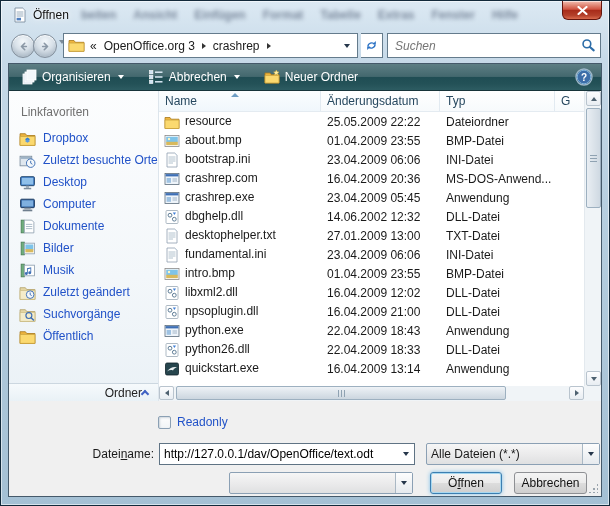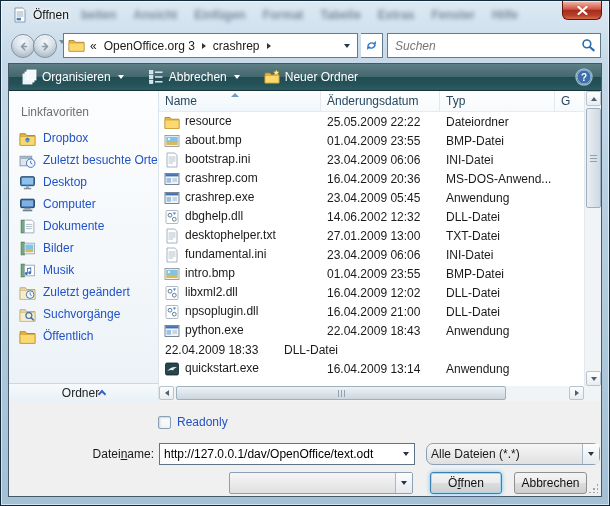--- a/index.html
+++ b/index.html
@@ -67,21 +67,21 @@
   
   .main { position:absolute; top:27px; left:0; right:0; height:310px; display:flex; background:#fff; }
 
   .sidebar { width:150px; position:relative; border-right:1px solid #dde5ec;
     background:linear-gradient(180deg,#fcfdfe 0%,#f3f7fa 60%,#eaf1f6 100%); }
   .fav-label { margin:14px 0 8px 12px; color:#707070; }
   .side-item { display:flex; align-items:center; gap:7px; height:22px; padding-left:10px; color:#2152c8; cursor:pointer; }
   .side-ico { width:17px; height:17px; flex:0 0 auto; }
   .side-footer { position:absolute; left:0; right:0; bottom:0; height:18px;
     border-top:1px solid #ccd7e0; background:linear-gradient(180deg,#f6fafc,#e9f1f6);
-    display:flex; align-items:center; justify-content:center; padding:0 10px; cursor:pointer; }
+    display:flex; align-items:center; justify-content:flex-end; padding:0 10px; cursor:pointer; }
   .side-footer .lbl { color:#222; }
   .caret-up { width:6px; height:6px; border-top:2px solid #3f62c4; border-right:2px solid #3f62c4;
     transform:rotate(-45deg); margin-top:3px; }
 
   
   .filelist { flex:1; position:relative; background:#fff; overflow:hidden; }
   .cols { display:flex; height:21px; margin-right:17px; border-bottom:1px solid #e4ebf1; color:#27485f; }
   .col { display:flex; align-items:center; padding-left:6px; border-right:1px solid #e2eaf1;
     position:relative; cursor:pointer; background:linear-gradient(180deg,#ffffff,#f7fafc); }
   .col-name { width:162px; background:linear-gradient(180deg,#fbfdfe,#f0f7fc); }
@@ -576,20 +576,29 @@
                       <line x1="8.5" y1="8" x2="13" y2="8"></line>
                       <line x1="8.5" y1="10" x2="13" y2="10"></line>
                     </g>
                   </svg></span>
                 <span>python.exe</span>
               </span>
               <span class="c-date">22.04.2009 18:43</span>
               <span class="c-type">Anwendung</span>
             </div>
             <div class="frow">
+              <span class="c-name">
+                <span class="f-ico"><svg viewBox="0 0 16 16" width="100%" height="100%">
+                    <rect x="2" y="1.5" width="12" height="13" rx="1" fill="#fff" stroke="#9aa8b5" stroke-width=".8"></rect>
+                    <circle cx="6" cy="6.2" r="1.9" fill="none" stroke="#5f7d96" stroke-width="1"></circle>
+                    <circle cx="10.3" cy="10.2" r="1.9" fill="none" stroke="#5f7d96" stroke-width="1"></circle>
+                    <path d="M8.8 3.6h3.2L10.4 6z" fill="#3f7ed6"></path>
+                  </svg></span>
+                <span>python26.dll</span>
+              </span>
               <span class="c-date">22.04.2009 18:33</span>
               <span class="c-type">DLL-Datei</span>
             </div>
             <div class="frow">
               <span class="c-name">
                 <span class="f-ico"><svg viewBox="0 0 16 16" width="100%" height="100%">
                     <rect x="1.5" y="2" width="13" height="12" rx="1.5" fill="#26454d" stroke="#102228" stroke-width=".8"></rect>
                     <path d="M3 10.5c3-4 7-5.2 10-4.2-2 .5-3.1 1.6-4 3.1-2-.6-4-.3-6 1.1z" fill="#e8eef0"></path>
                   </svg></span>
                 <span>quickstart.exe</span>
@@ -639,21 +648,21 @@
 
       <span class="flabel" style="left:0;width:145px;top:41px;">
         <span>Datei</span><span class="mn">n</span><span>ame:</span>
       </span>
       <div class="combo" style="left:150px;top:37px;width:256px;">
         <input type="text" value="http://127.0.0.1/dav/OpenOffice/text.odt" style="">
         <span class="dd" style="border-left:none;">
             <span class="arr-down"></span>
           </span>
       </div>
-      <div class="combo gray" style="left:417px;top:37px;width:174px;border-radius:7px;">
+      <div class="combo gray" style="left:417px;top:37px;width:174px;">
         <span class="val">Alle Dateien (*.*)</span>
         <span class="dd">
             <span class="arr-down"></span>
           </span>
       </div>
 
       <span class="flabel" style="left:0;width:215px;top:70px;margin-top:48px;">Version</span>
       <div class="combo gray" style="left:220px;top:66px;width:184px;">
         <span class="val"></span>
         <span class="dd">

